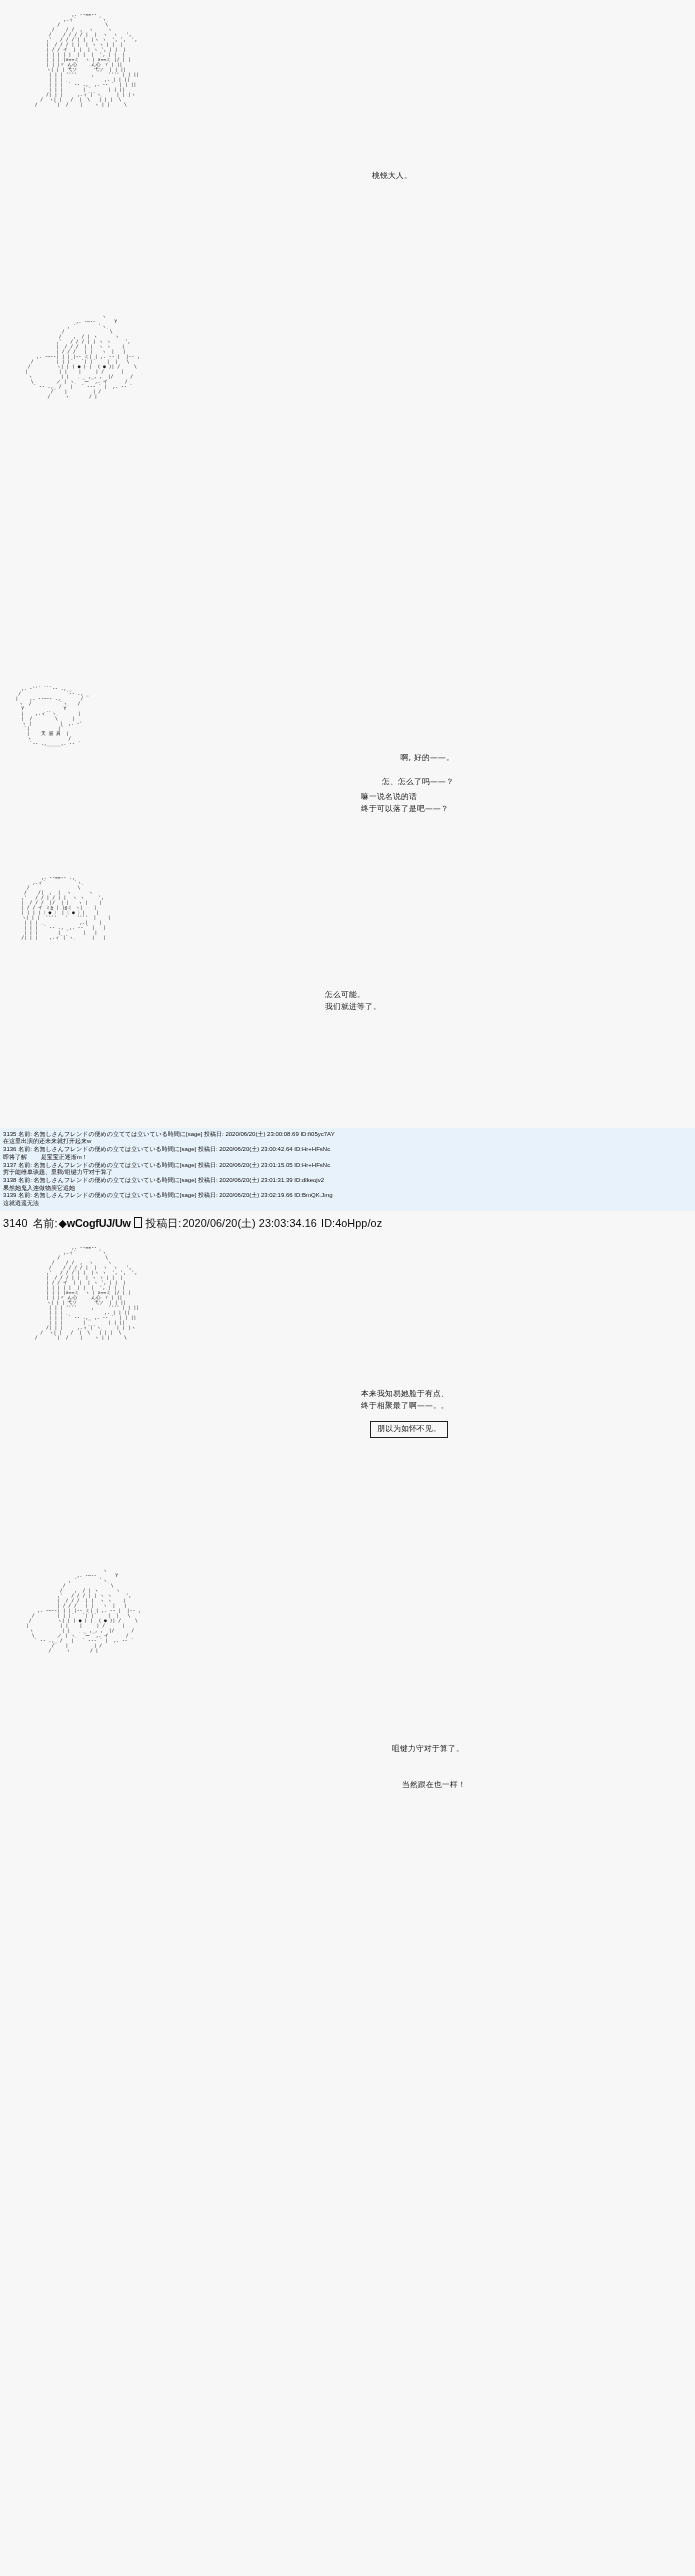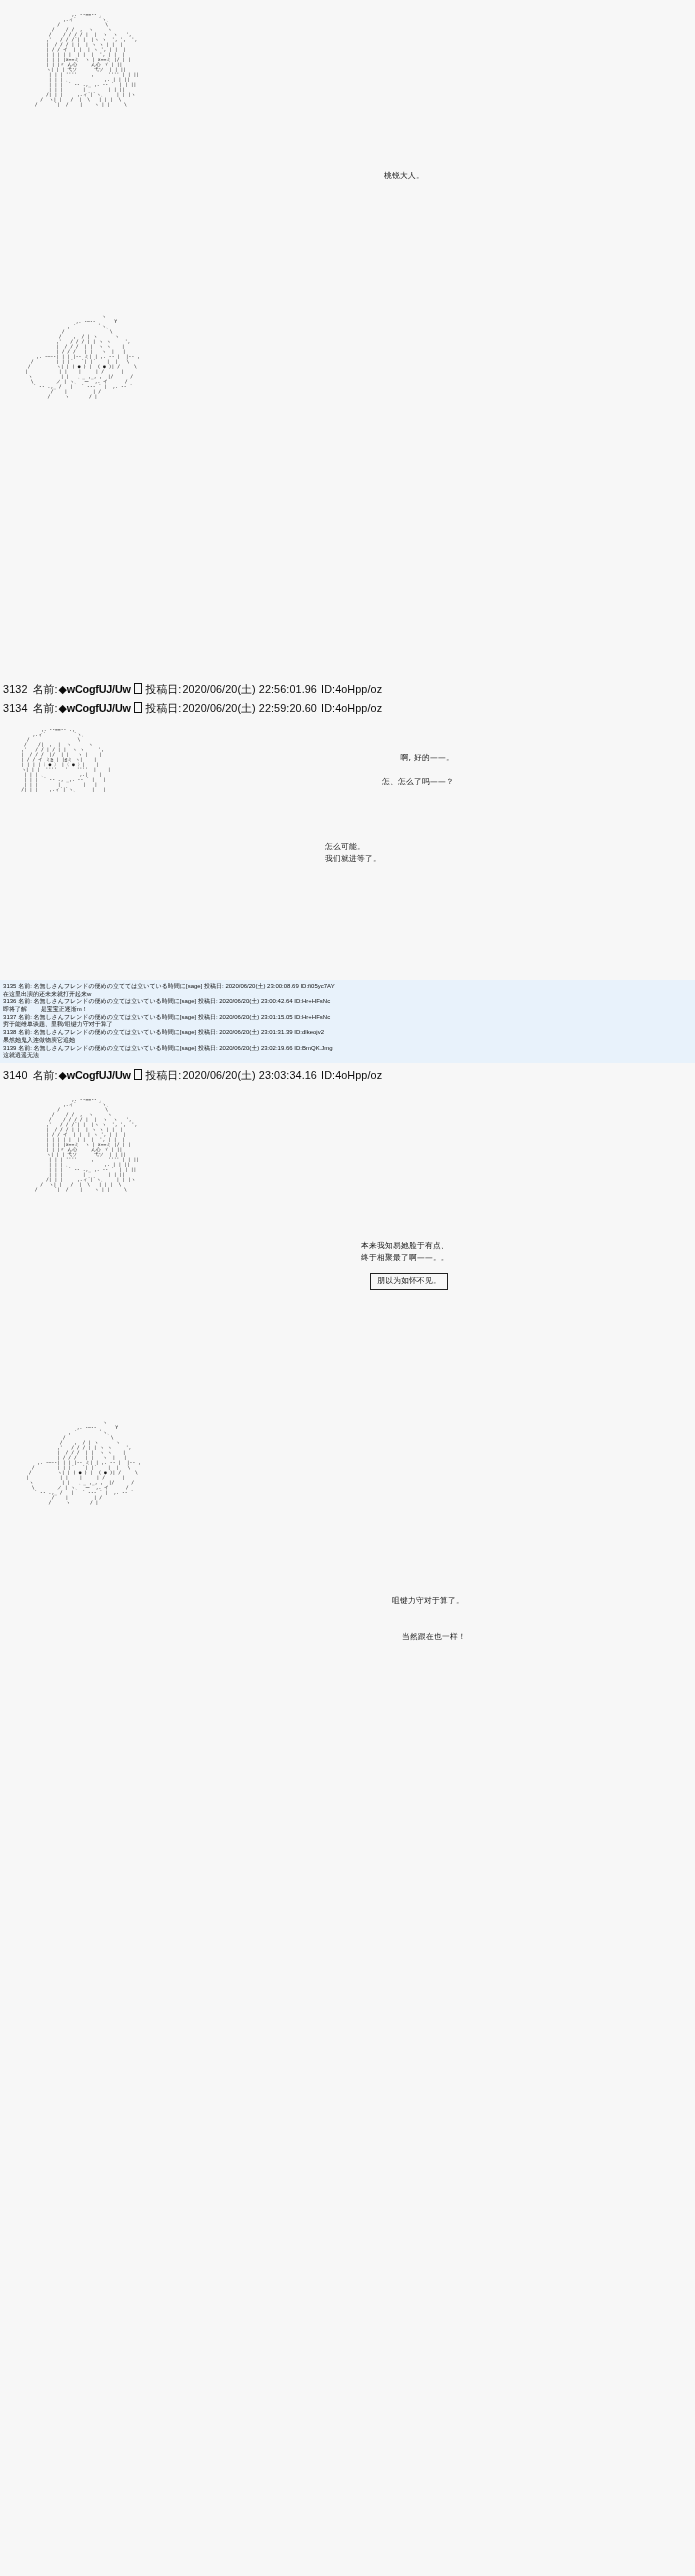--- a/index.html
+++ b/index.html
@@ -119,21 +119,21 @@
          | | | |x==ミ  ヽ | x==ミ |/ | |
          | | |〃 ん心     ん心 ヾ | ||
          ヽ| | | 弋ソ      弋ソ  | | ||
           | | | ''''     ,     '''' | | ||
           | | | 、            ,. | | ||
           | | |  ` ‐- .,_ ,. -‐ ´  | | ||
           | | |       |        | | ||
          /| | |     ,.ィ´|`ヽ、    | | |ヽ
        /  ヽ| |   /  |  \   | | |  \
      /      `|  /    |    ヽ | |     \</div>
-      <div class="dlg" style="left:372px;top:170px;margin-left:12px;">桃锐大人。</div>
+      <div class="dlg" style="left:372px;top:170px;">桃锐大人。</div>
       <div style="height:309px;"></div>
     </div>
 
     <div class="aa-wrap">
       <div class="aa" style="position:absolute;left:25px;top:5.2px;font-size:4.7px;line-height:5px;">                           ヽ
                   ,. -─‐- 、    Y
                , ´        `ヽ、
              /                \
             /    ,  / | ヽ      ヽ
            ,'   / / / | | ヽ ヽ     ',
@@ -149,31 +149,42 @@
          /    |         | /
         /     ヽ       / |</div>
       <div class="dlg" style="left:382px;top:443px;text-align:right;">啊, 好的——。
 
 怎、怎么了吗——？</div>
       <div style="height:371px;"></div>
     </div>
   </div>
 
   <div class="section">
-    <div class="post-header">
-      <span class="num">3132</span><span class="lbl">名前:</span><span class="trip">◆wCogfUJ/Uw</span><span class="sqr"></span><span class="lbl">投稿日:</span><span class="date">2020/06/20(土) 22:56:01.96</span><span class="uid">ID:4oHpp/oz</span>
-    </div>
-
-
+
+
+    <div class="aa-wrap">
+      <div class="aa" style="position:absolute;left:15.5px;top:6.2px;font-size:4.7px;line-height:5px;">  ,. ‐''´ ̄ ``‐- ., _
+ /                `‐- ., _
+|    ,. -‐─‐- .,       /
+ ヽ  /          `ヽ、  /
+  Y              Y
+  |    ,.ィ´`ヽ、      |
+  |  /        \     |
+  ヽ |          |  ,. ‐'
+   `|          |´
+    |    天 眉 肩  |
+    ヽ             /
+     `‐- .,_____,. -‐ ´</div>
+      <div class="dlg" style="left:361px;top:111px;">嘛一说名说的话
+终于可以落了是吧——？</div>
+      <div style="height:185px;"></div>
+    </div>
   </div>
 
   <div class="section">
-    <div class="post-header">
-      <span class="num">3134</span><span class="lbl">名前:</span><span class="trip">◆wCogfUJ/Uw</span><span class="sqr"></span><span class="lbl">投稿日:</span><span class="date">2020/06/20(土) 22:59:20.60</span><span class="uid">ID:4oHpp/oz</span>
-    </div>
 
     <div class="aa-wrap">
       <div class="aa" style="position:absolute;left:15.5px;top:10.3px;font-size:4.7px;line-height:5px;">         ,. -‐==‐- .,
       ,.ィ´          `ヽ、
     /                 \
    /    /|  ,  |  ヽ      ヽ
   ,'   / / | / | |  ヽ ヽ     ',
   |  / / /  |/  | |   ヽ |    |
   | / / イ ミ≧ | |≦ミ ヽ|    |
   | | | |〈 ● 〉 |〈 ● 〉|    |

